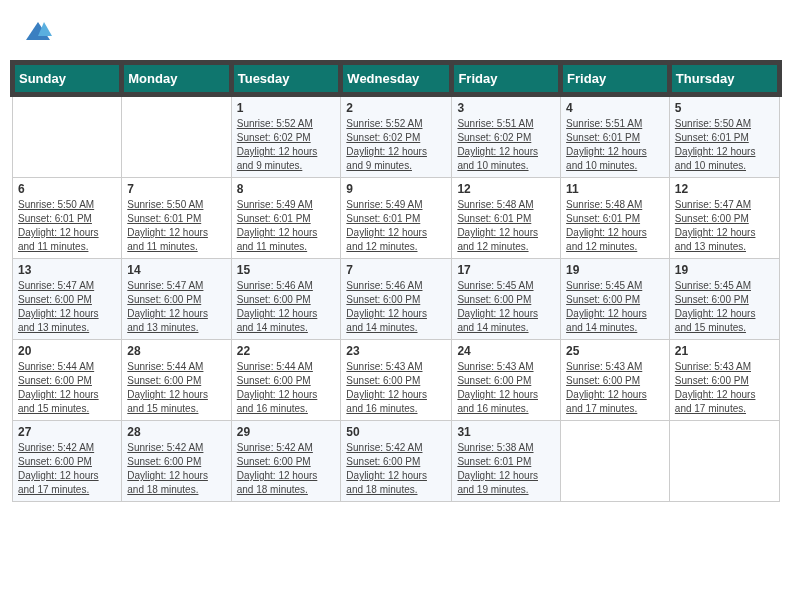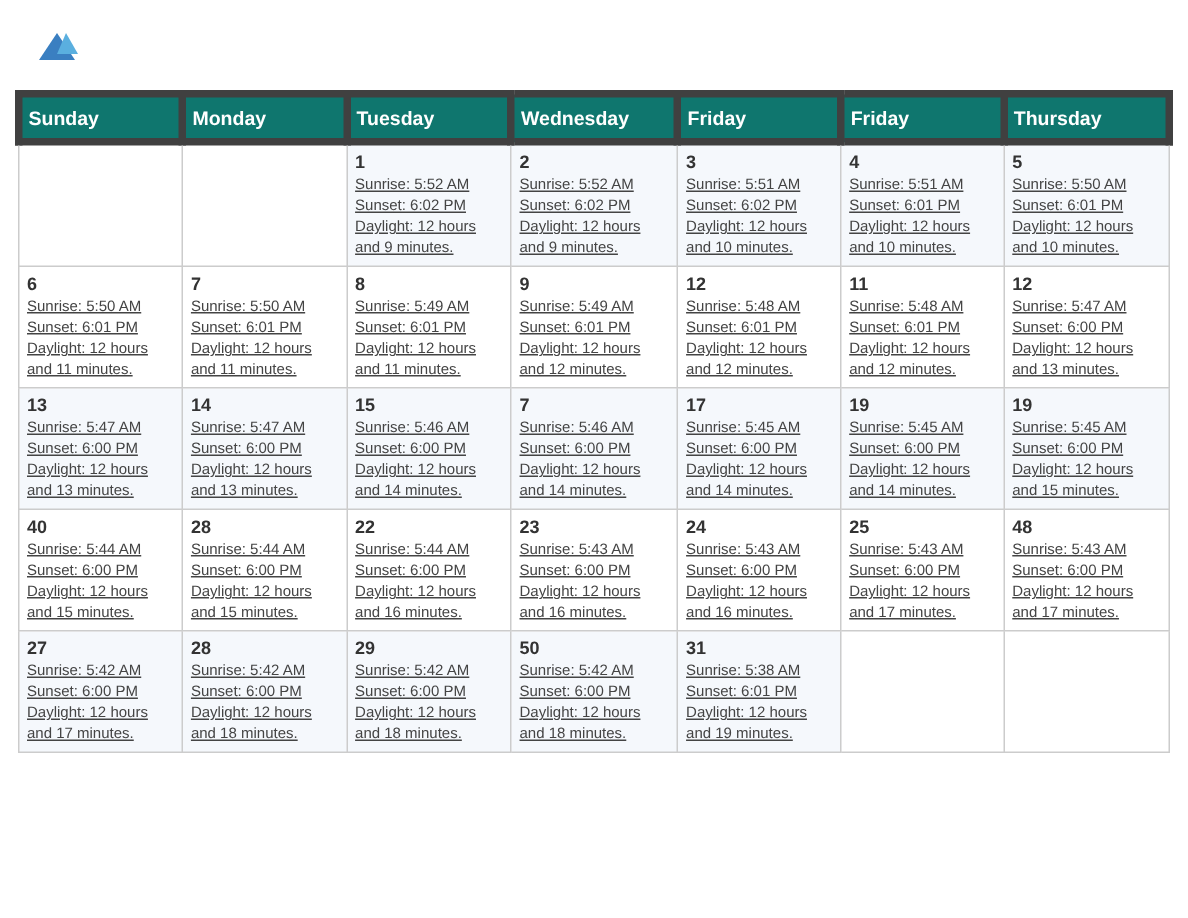--- a/index.html
+++ b/index.html
@@ -251,21 +251,21 @@
           </td>
           <td>
             <span class="day-num">19</span>
             <div class="day-info">Sunrise: 5:45 AM
 Sunset: 6:00 PM
 Daylight: 12 hours and 15 minutes.</div>
           </td>
         </tr>
         <tr>
           <td>
-            <span class="day-num">40</span>
+            <span class="day-num">20</span>
             <div class="day-info">Sunrise: 5:44 AM
 Sunset: 6:00 PM
 Daylight: 12 hours and 15 minutes.</div>
           </td>
           <td>
             <span class="day-num">28</span>
             <div class="day-info">Sunrise: 5:44 AM
 Sunset: 6:00 PM
 Daylight: 12 hours and 15 minutes.</div>
           </td>
@@ -287,21 +287,21 @@
 Sunset: 6:00 PM
 Daylight: 12 hours and 16 minutes.</div>
           </td>
           <td>
             <span class="day-num">25</span>
             <div class="day-info">Sunrise: 5:43 AM
 Sunset: 6:00 PM
 Daylight: 12 hours and 17 minutes.</div>
           </td>
           <td>
-            <span class="day-num">48</span>
+            <span class="day-num">21</span>
             <div class="day-info">Sunrise: 5:43 AM
 Sunset: 6:00 PM
 Daylight: 12 hours and 17 minutes.</div>
           </td>
         </tr>
         <tr>
           <td>
             <span class="day-num">27</span>
             <div class="day-info">Sunrise: 5:42 AM
 Sunset: 6:00 PM

